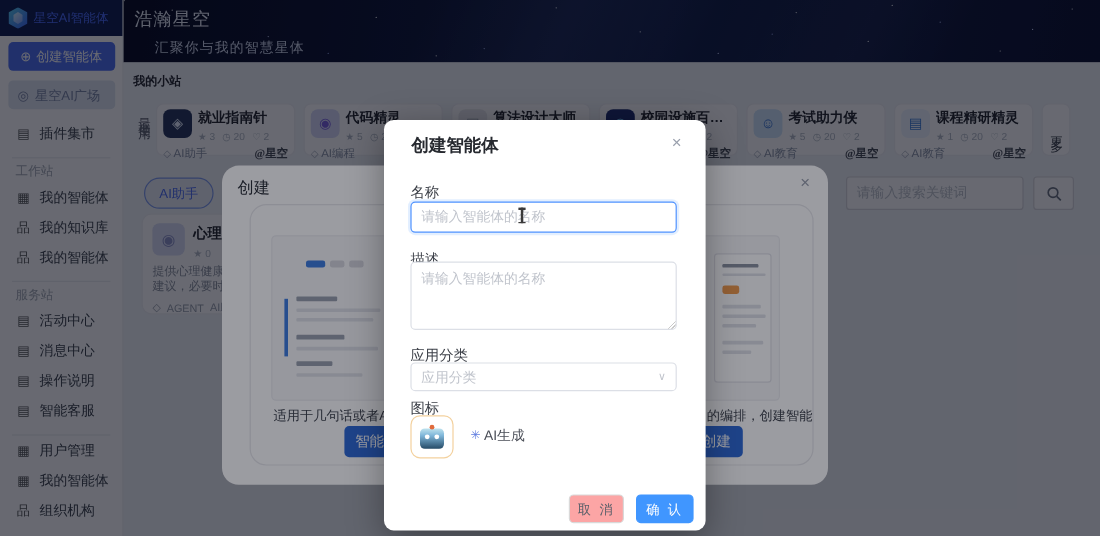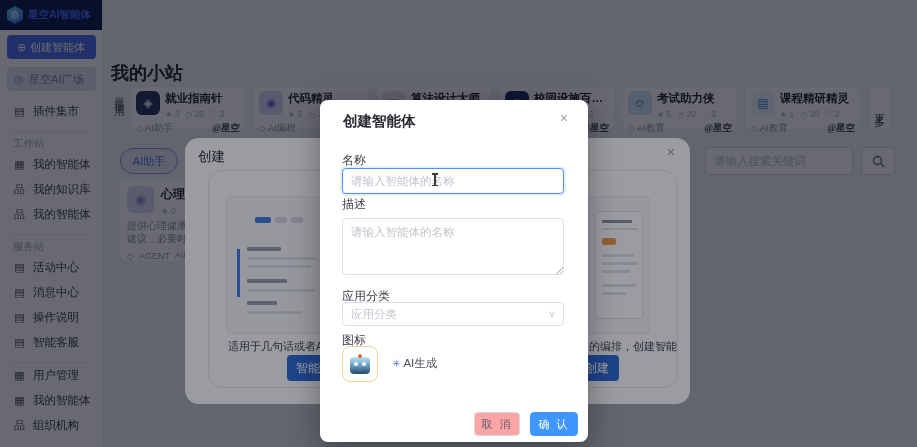--- a/index.html
+++ b/index.html
@@ -10,40 +10,40 @@
     -webkit-font-smoothing:antialiased;
   }
   
   .base { position:absolute; inset:0; z-index:0; }
 
   
   .sidebar { position:absolute; left:0; top:0; width:103px; height:447px; background:#fff; border-right:1px solid #ececf1; }
   .logo-row { height:30px; background:#0d1c4f; display:flex; align-items:center; gap:5px; padding-left:7px; }
   .hex { width:16px; height:18px; background:linear-gradient(135deg,#59d1f0,#3b66f5); clip-path:polygon(50% 0,100% 25%,100% 75%,50% 100%,0 75%,0 25%); position:relative; flex:none; }
   .hex::after { content:""; position:absolute; left:4px; top:4px; width:8px; height:10px; background:linear-gradient(135deg,#cfeffb,#7fa4ff); clip-path:polygon(50% 0,100% 25%,100% 75%,50% 100%,0 75%,0 25%); }
-  .logo-text { color:#4a6bff; font-size:10.5px; font-weight:bold; white-space:nowrap; }
+  .logo-text { color:#4a6bff; font-size:10.5px; font-weight:normal; white-space:nowrap; }
   .create-btn { display:flex; align-items:center; justify-content:center; gap:4px; width:89px; height:24px; margin:5px auto 0; background:#4e6ef2; color:#fff; font-size:11px; border:none; border-radius:4px; cursor:pointer; }
   .create-btn .plus { font-size:11px; }
   .plaza-item { display:flex; align-items:center; gap:5px; width:89px; height:24px; margin:8px auto 0; background:#dfe4f0; border-radius:4px; padding-left:8px; color:#7c88a6; font-size:11px; }
   .menu-item { display:flex; align-items:center; gap:7px; height:25px; padding-left:13px; font-size:11.5px; color:#3c414b; cursor:pointer; }
   .menu-item .mi { width:13px; text-align:center; color:#555; font-size:11px; flex:none; }
   .mi-market { margin-top:8px; }
   .side-divider { height:1px; background:#ececf1; margin:7px 10px 0; }
   .section-label { height:20px; line-height:22px; padding-left:13px; font-size:10.5px; color:#a6abb5; }
   
   .header { position:absolute; left:103px; top:0; width:814px; height:52px; background:linear-gradient(100deg,#05081f 0%,#101c45 55%,#0a0f2e 100%); overflow:hidden; }
   .header .streak { position:absolute; inset:0; background:linear-gradient(115deg,transparent 30%,rgba(120,140,220,0.12) 45%,transparent 60%,rgba(120,140,220,0.08) 75%,transparent 85%); }
   .stars { position:absolute; top:0; left:0; width:1px; height:1px; background:#fff; border-radius:50%;
     box-shadow:40px 8px #fff,120px 30px #cdd6ff,210px 14px #fff,300px 40px #aab8f0,360px 6px #fff,430px 26px #fff,495px 44px #cdd6ff,560px 10px #fff,620px 34px #fff,680px 18px #aab8f0,730px 42px #fff,790px 7px #fff,640px 4px #fff,260px 46px #fff,170px 44px #8fa0e0,540px 28px #8fa0e0,757px 24px #cdd6ff; }
   .hdr-title { position:absolute; left:9px; top:7px; color:#e9edf8; font-size:15px; letter-spacing:1px; }
   .hdr-sub { position:absolute; left:26px; top:32px; color:#cfd6ea; font-size:11.5px; letter-spacing:1px; }
 
   
   .main { position:absolute; left:103px; top:52px; width:814px; height:395px; background:#f2f3f7; }
-  .sec-title { position:absolute; left:8px; top:9px; font-size:18px; font-weight:bold; color:#23262d; }
+  .sec-title { position:absolute; left:8px; top:9px; font-size:10px; font-weight:bold; color:#23262d; }
   .recent { position:absolute; left:10px; top:37px; writing-mode:vertical-rl; font-size:10.5px; color:#5a5f6b; letter-spacing:3px; }
   .cards { position:absolute; left:27px; top:34px; display:flex; gap:7px; }
   .agent-card { width:116px; height:44px; background:#fff; border:1px solid #efeff3; border-radius:6px; padding:4px 5px 3px; cursor:pointer; }
   .ac-top { display:flex; gap:5px; }
   .ac-icon { width:24px; height:24px; border-radius:6px; flex:none; display:flex; align-items:center; justify-content:center; font-size:12px; }
   .c0 { background:#27355c; color:#e8f0ff; } .c1 { background:#d7d9f8; color:#7a5fe0; }
   .c2 { background:#e9e9ee; color:#9aa0ad; } .c3 { background:#1d2b6e; color:#7fd0ff; }
   .c4 { background:#cfe4fb; color:#2f6fd0; } .c5 { background:#eef4ff; color:#3a7bd5; }
   .ac-col { min-width:0; }
   .ac-title { font-size:11.5px; font-weight:bold; color:#23262d; white-space:nowrap; overflow:hidden; }
@@ -85,21 +85,21 @@
   .caption-left  { position:absolute; left:19px;  top:168px; font-size:11px; color:#3f434c; }
   .caption-right { position:absolute; left:380px; top:168px; font-size:11px; color:#3f434c; }
   .bgm-btn { position:absolute; top:184px; height:26px; background:#2f6bd8; color:#fff; font-size:12px; border:none; border-radius:4px; cursor:pointer; }
   .bgm-btn-left  { left:78px;  width:70px; text-align:left; padding-left:9px; }
   .bgm-btn-right { left:332px; width:78px; text-align:right; padding-right:10px; }
 
   .modal { position:absolute; left:320px; top:100px; width:268px; height:342px; background:#fff; border-radius:8px; z-index:40; box-shadow:0 8px 30px rgba(0,0,0,0.35); }
   .m-title { position:absolute; left:23px; top:12px; font-size:14.5px; font-weight:600; color:#26292f; }
   .m-close { position:absolute; right:20px; top:10px; font-size:14px; color:#9aa0ad; cursor:pointer; }
   .m-label { position:absolute; left:22px; font-size:12px; color:#3a3e46; }
-  .l-name { top:52px; } .l-desc { top:96px;text-align:center; } .l-cat { top:188px; } .l-icon { top:232px; }
+  .l-name { top:52px; } .l-desc { top:108px;text-align:center; } .l-cat { top:188px; } .l-icon { top:232px; }
   .name-input { position:absolute; left:22px; top:68px; width:222px; height:26px; border:1px solid #4f92ff; border-radius:4px; box-shadow:0 0 0 2px rgba(64,150,255,0.15); font-size:11.5px; padding:0 8px; color:#333; outline:none; }
   .name-input::placeholder { color:#c0c4cc; }
   .desc-area { position:absolute; left:22px; top:118px; width:222px; height:57px; border:1px solid #dcdfe6; border-radius:4px; font-size:11.5px; padding:6px 8px; color:#333; resize:none; outline:none; font-family:inherit; }
   .desc-area::placeholder { color:#c0c4cc; }
   .resize-grip { position:absolute; left:236px; top:167px; width:7px; height:7px; background:linear-gradient(135deg,transparent 0 50%,#c9c9c9 50% 58%,transparent 58% 72%,#c9c9c9 72% 80%,transparent 80%); pointer-events:none; }
   .cat-select { position:absolute; left:22px; top:202px; width:222px; height:24px; border:1px solid #dcdfe6; border-radius:4px; display:flex; align-items:center; padding:0 8px; cursor:pointer; background:#fff; }
   .cat-select .ph { color:#c0c4cc; font-size:11.5px; flex:1; }
   .cat-select .chev { color:#c0c4cc; font-size:9px; }
   .icon-box { position:absolute; left:22px; top:246px; width:36px; height:36px; border:1px solid #f3d19e; border-radius:8px; background:#fff; cursor:pointer; }
   .bot { width:20px; height:17px; margin:10px auto 0; border-radius:4px; background:linear-gradient(180deg,#bfe3ee 0%,#7fb6d9 35%,#254a66 100%); position:relative; }
@@ -180,20 +180,26 @@
       <span class="mi">▦</span>
       <span>我的智能体</span>
     </div>
     <div class="menu-item">
       <span class="mi">品</span>
       <span>组织机构</span>
     </div>
 
   </div>
 
+  <div class="header">
+    <div class="streak"></div>
+    <div class="stars"></div>
+    <div class="hdr-title">浩瀚星空</div>
+    <div class="hdr-sub">汇聚你与我的智慧星体</div>
+  </div>
 
   <div class="main">
     <div class="sec-title">我的小站</div>
     <div class="recent">最近使用</div>
 
     <div class="cards">
       <div class="agent-card">
         <div class="ac-top">
           <div class="ac-icon c0">◈</div>
           <div class="ac-col">

